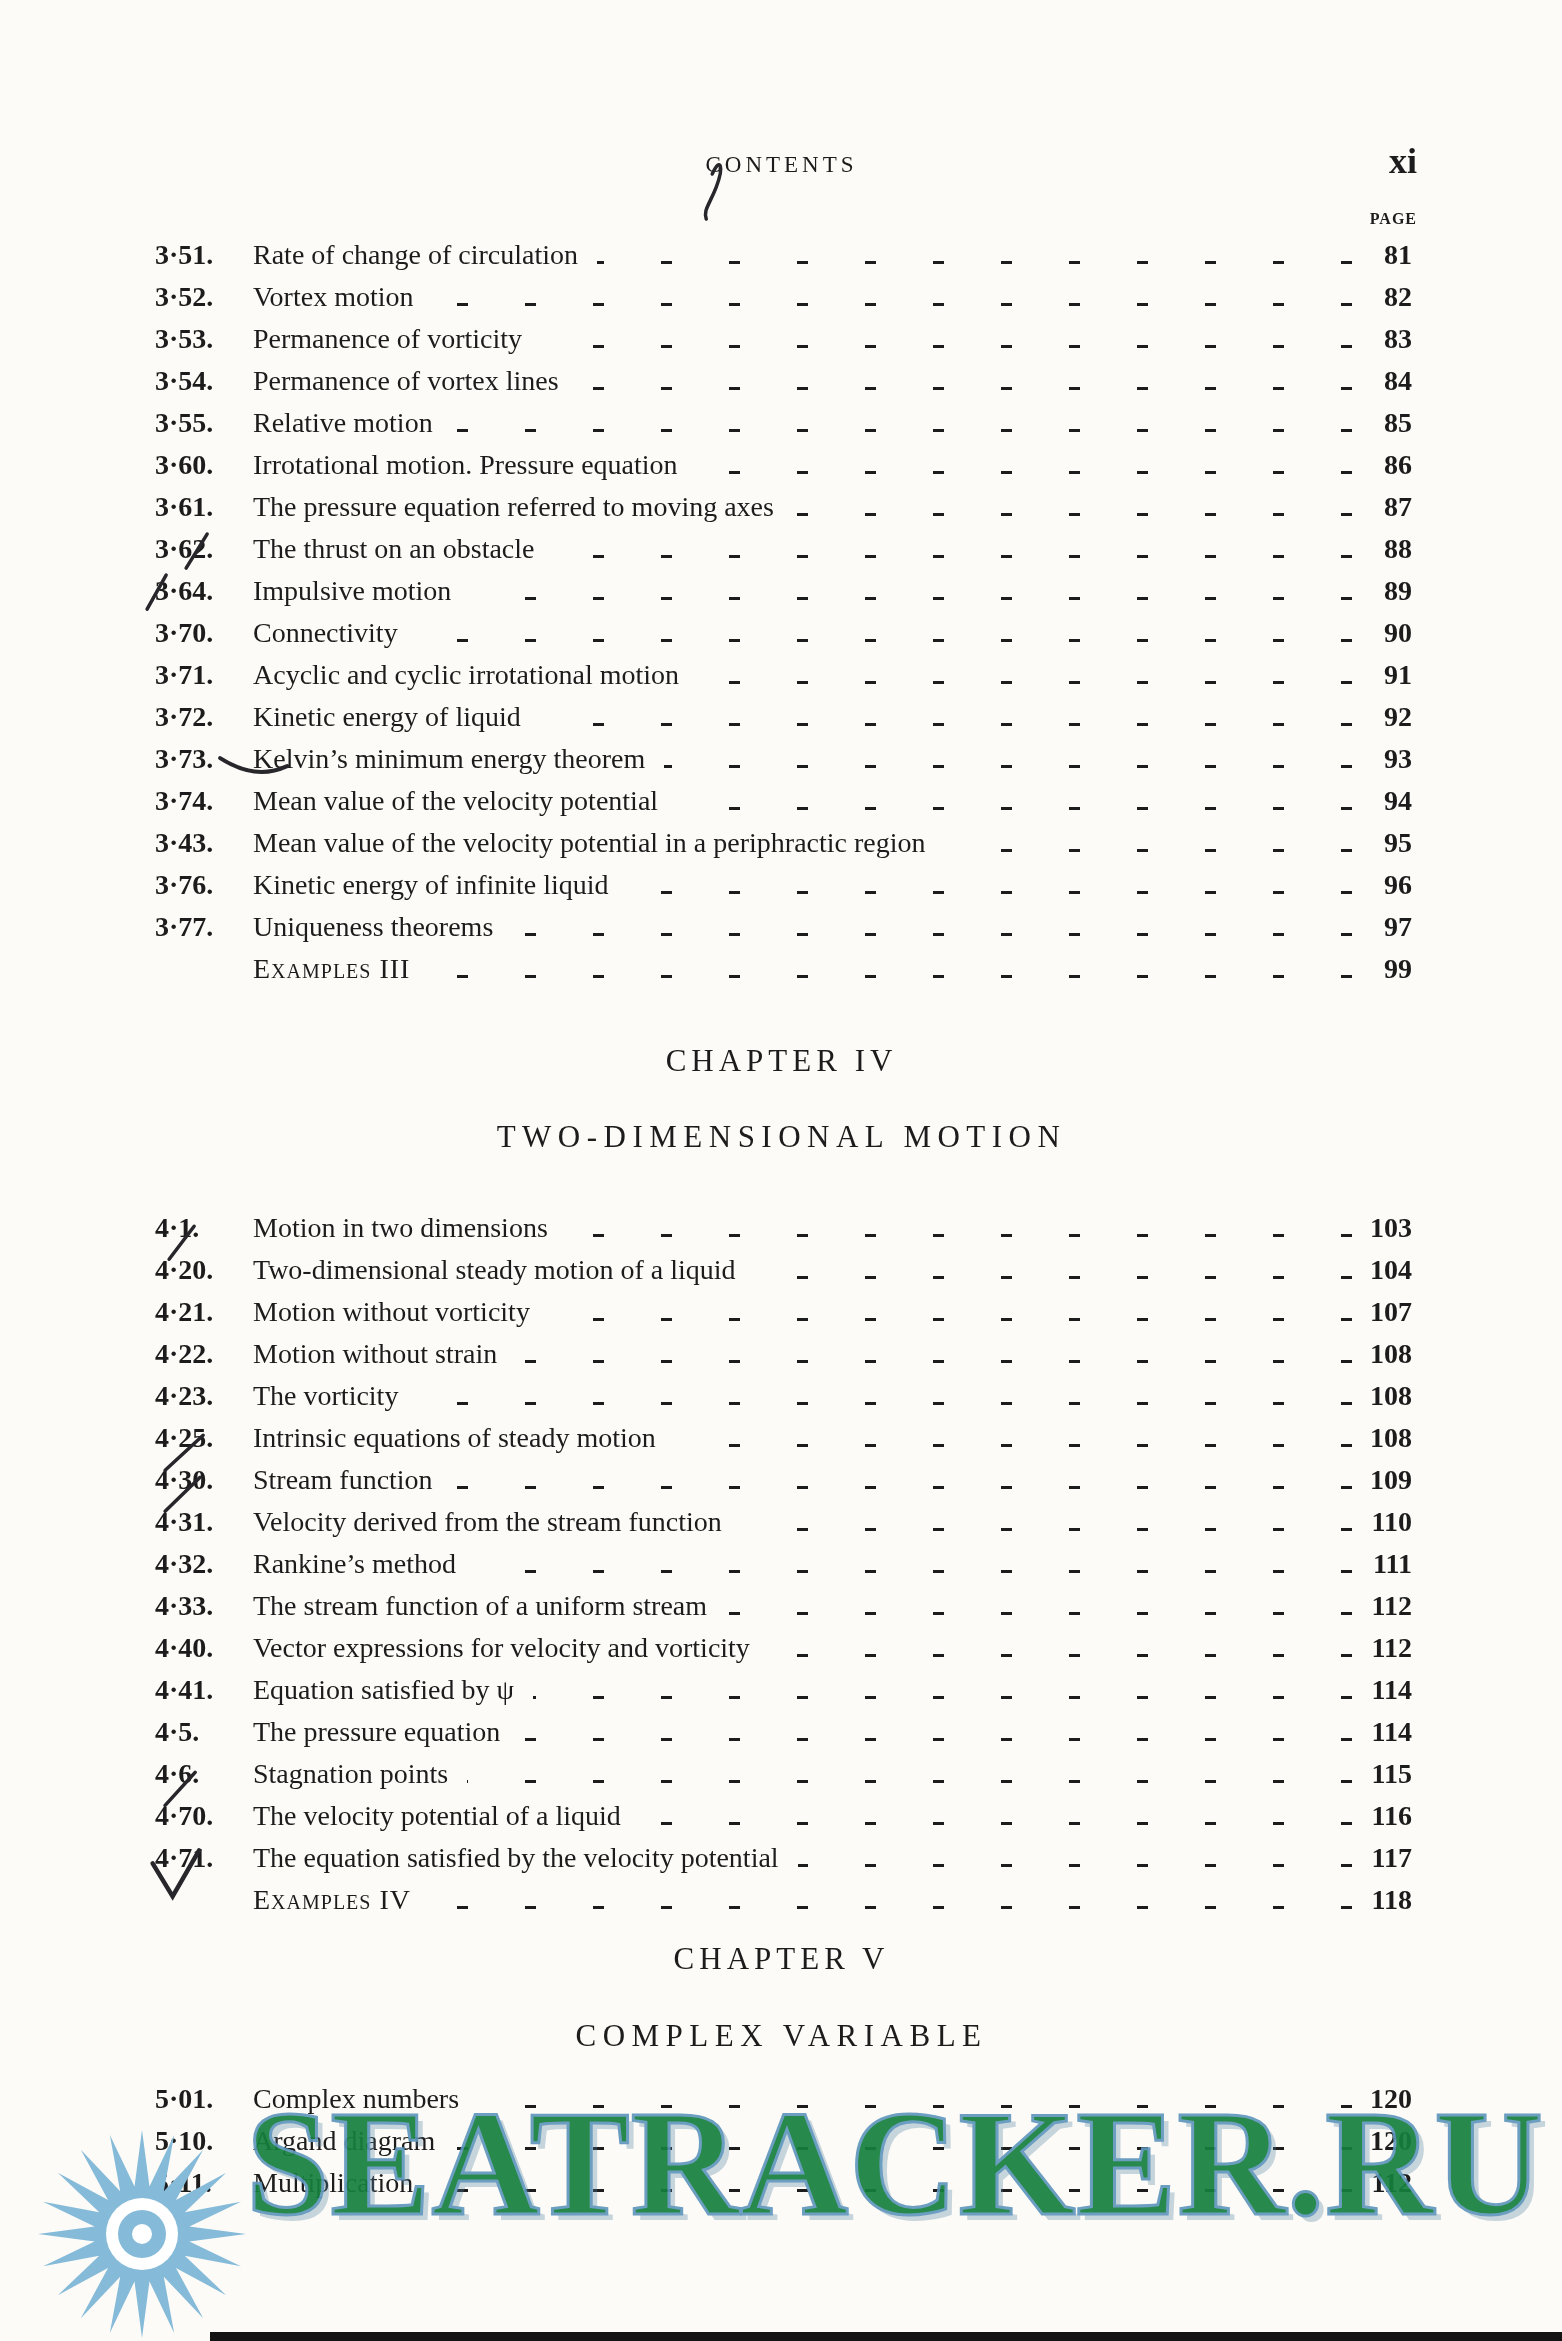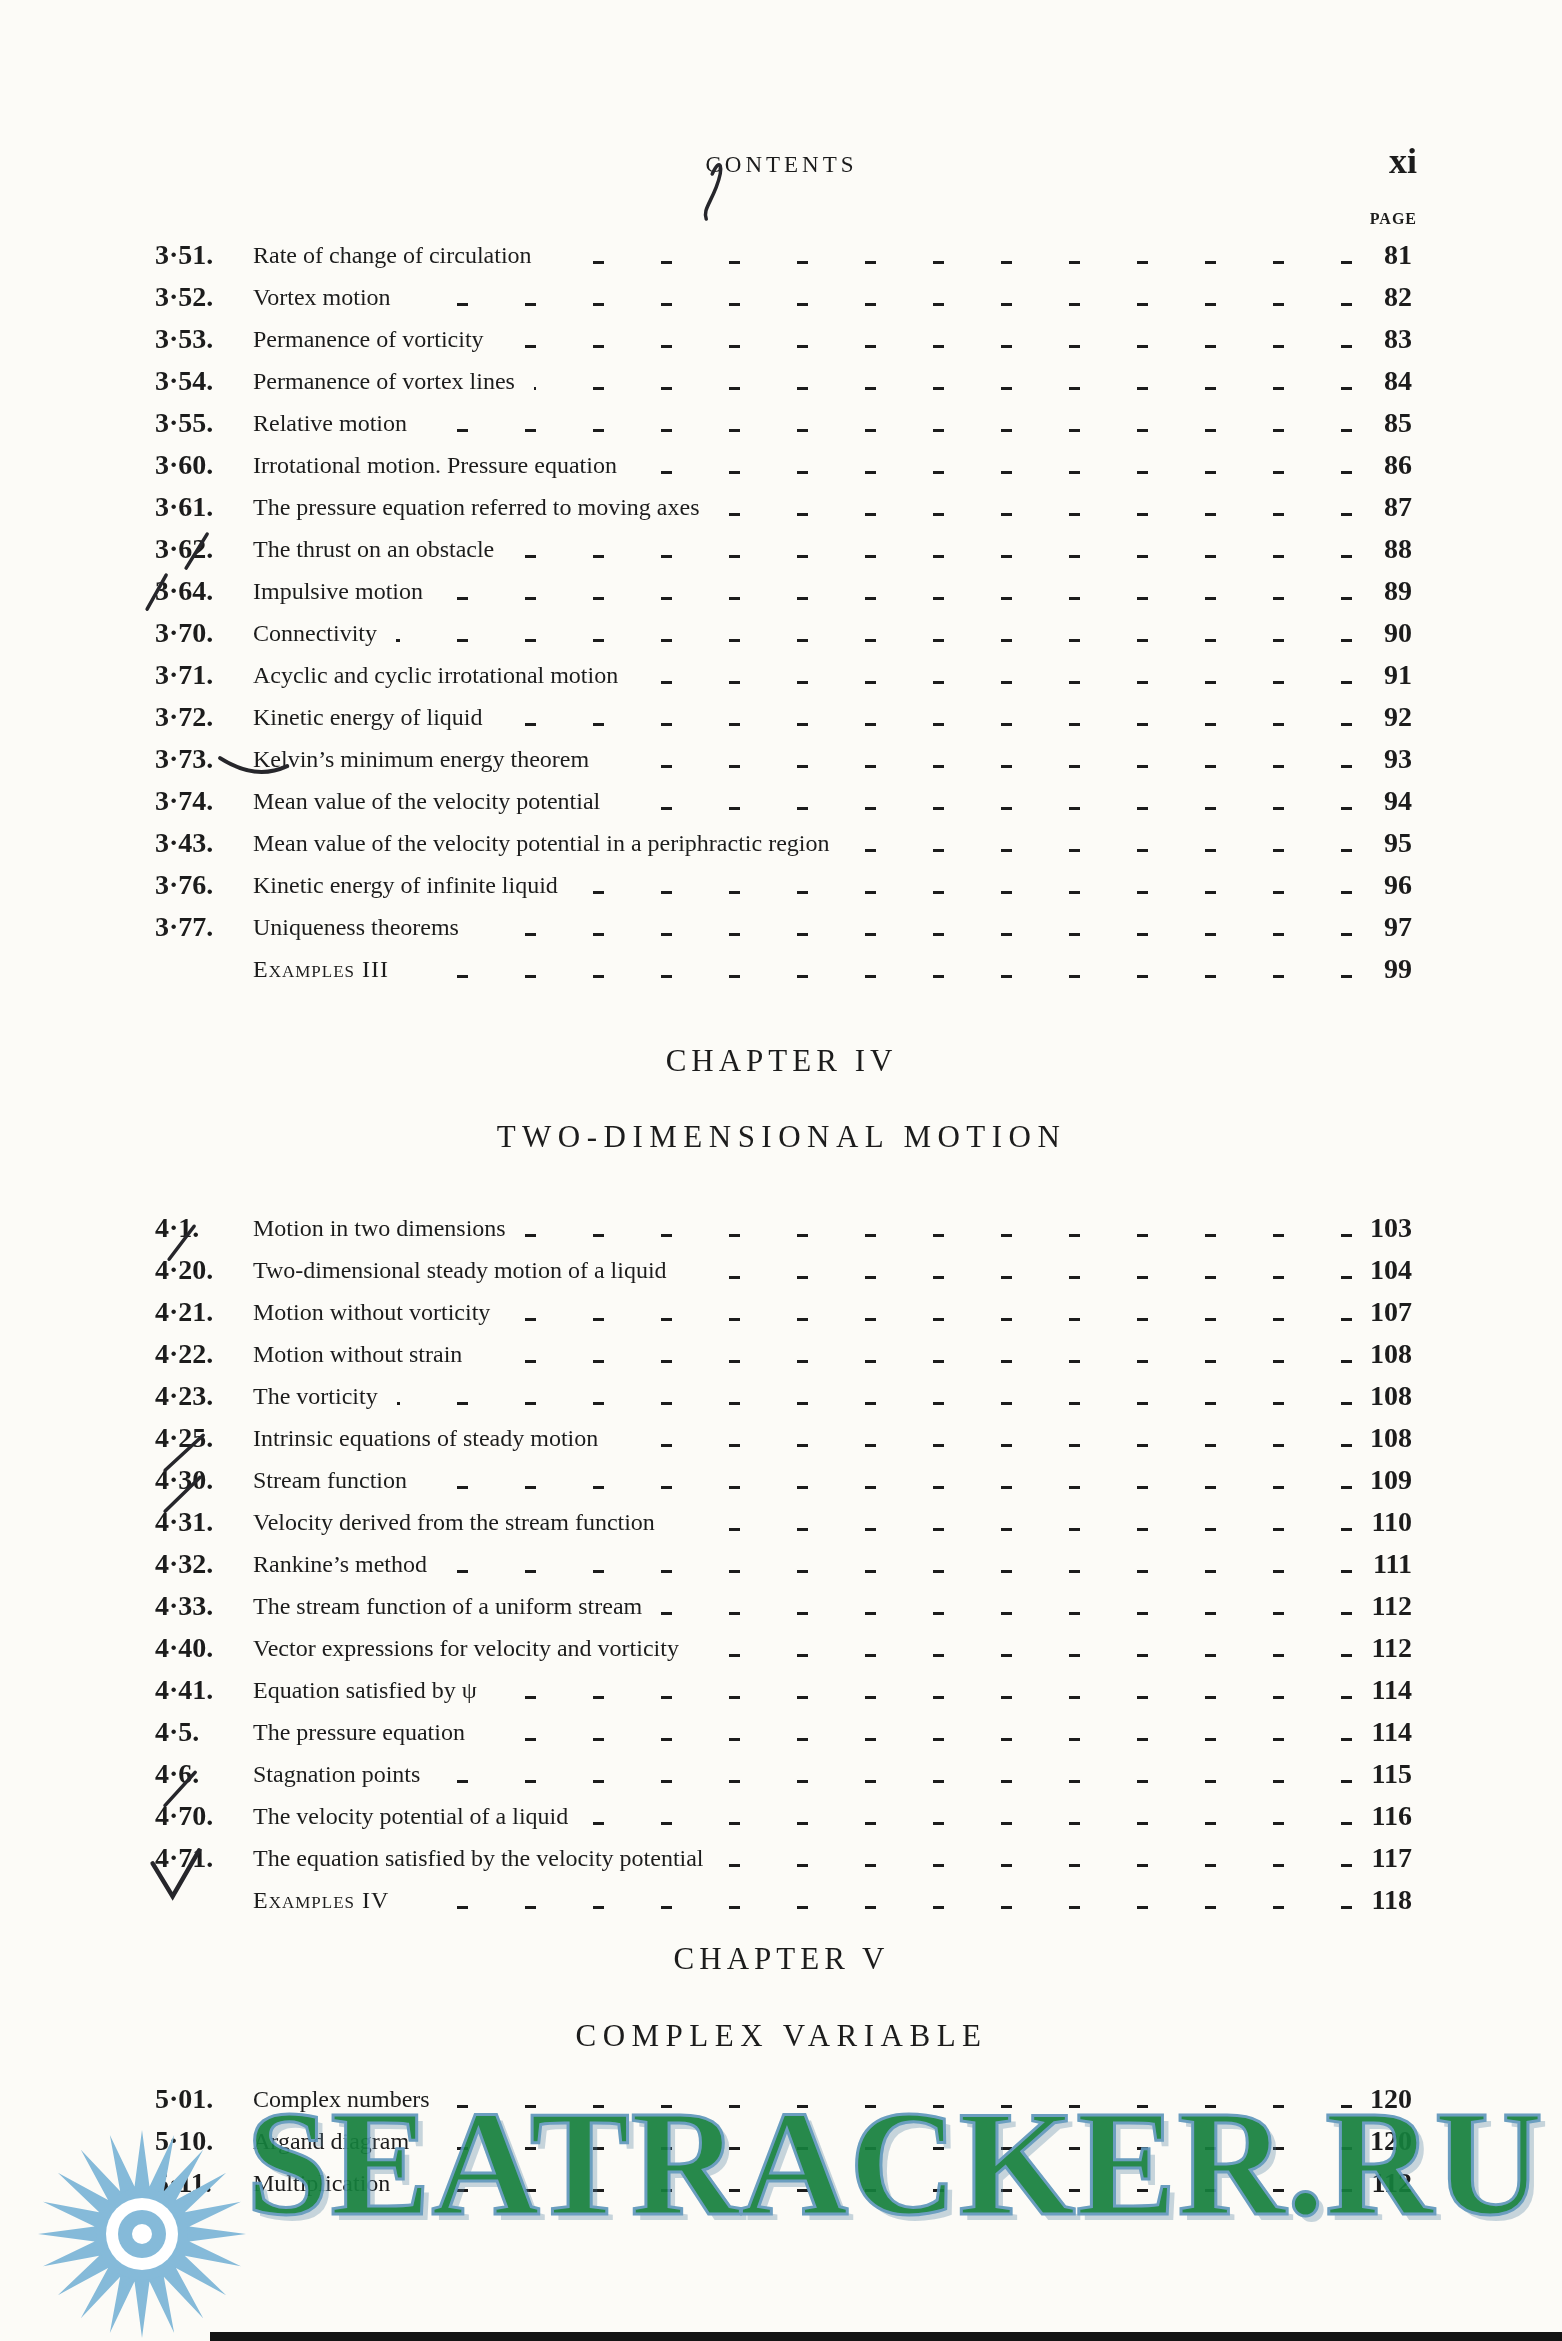--- a/index.html
+++ b/index.html
@@ -44,21 +44,21 @@
     position:absolute; left:253px; right:184px; top:27px; height:2.5px;
     background:repeating-linear-gradient(to right, var(--ink) 0 11px, transparent 11px 68px);
   }
   .row .num{
     position:absolute; left:155px; top:0;
     font-size:28px; font-weight:bold; line-height:42px;
     background:var(--paper); padding-right:7px;
   }
   .row .title{
     position:absolute; left:253px; top:0;
-    font-size:24px; line-height:42px;
+    font-size:28px; line-height:42px;
     background:var(--paper); padding-right:19px;
     white-space:nowrap;
   }
   .row .title.sc{ font-variant:small-caps; letter-spacing:1px; }
   .row .page-num{
     position:absolute; right:151px; top:0;
     font-size:28px; font-weight:bold; line-height:42px;
     background:var(--paper); padding-left:13px;
     text-align:right;
   }

